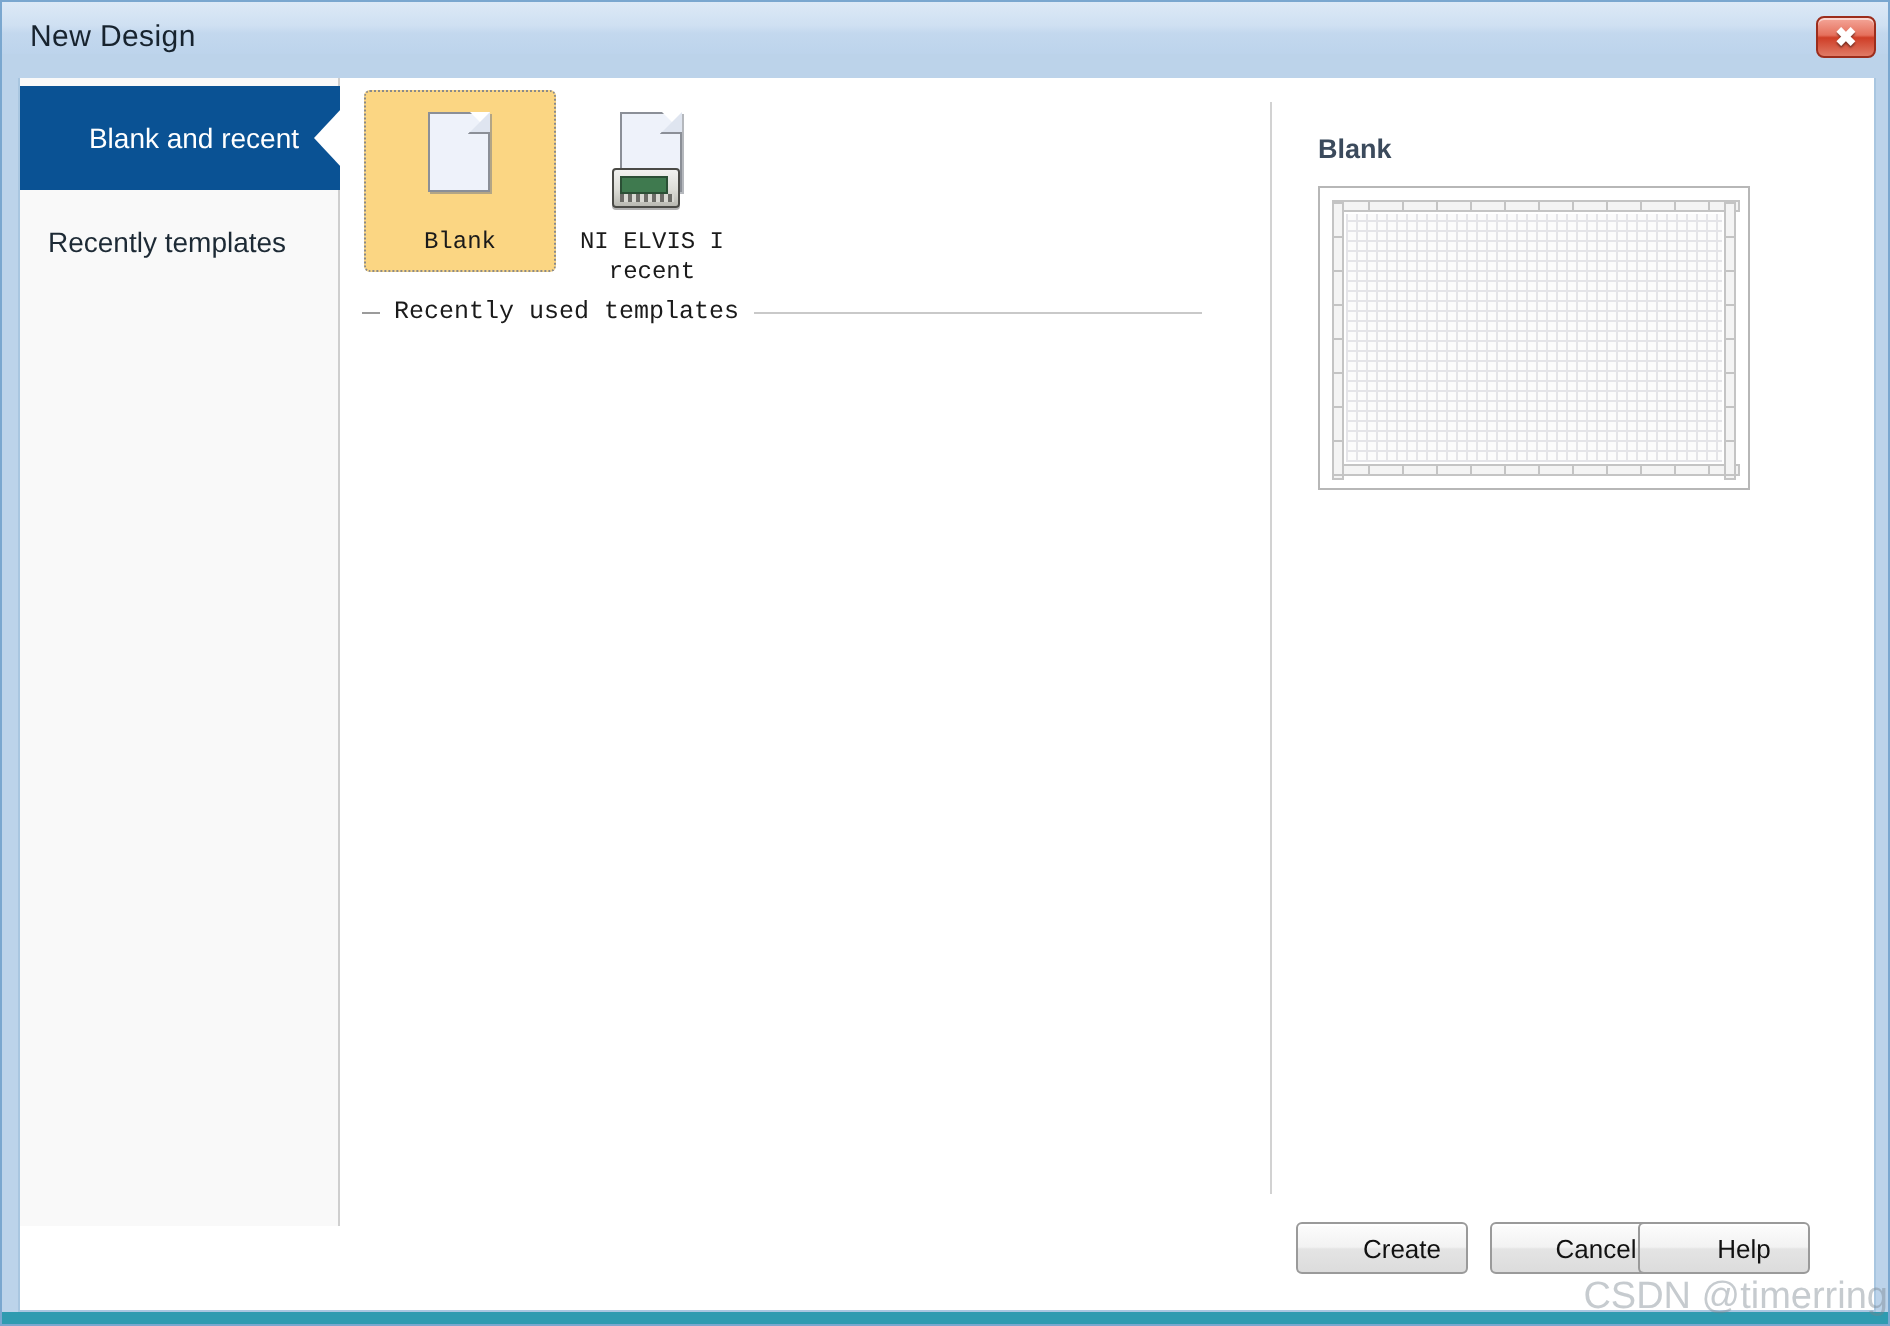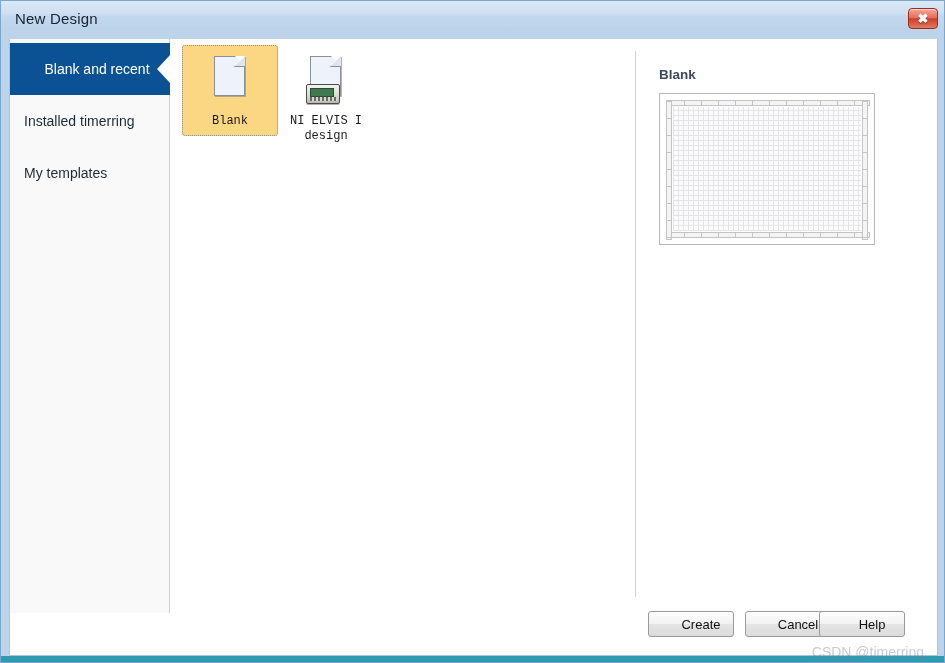--- a/index.html
+++ b/index.html
@@ -362,23 +362,23 @@
     box-shadow: inset 0 1px 0 rgba(255,255,255,.9);
     padding-left: 20px;
   }
   .btn-create { left: 638px; }
   .btn-cancel { left: 735px; }
   .btn-help   { left: 809px; }
 
   
   .watermark {
     position: absolute;
-    right: 20px;
+    right: 0;
     bottom: 2px;
-    font-size: 14px;
+    font-size: 19px;
     color: rgba(120,130,140,.42);
     white-space: nowrap;
     pointer-events: none;
   }
 
   
   .bottom-accent {
     position: absolute;
     left: 0;
     bottom: 0;
@@ -399,24 +399,21 @@
     </div>
   </div>
 
   <div class="body-area">
 
     <div class="sidebar">
       <div class="side-item selected">
         <span>Blank and recent</span>
       </div>
       <div class="side-item">
-        <span>Installed timerring</span>
-      </div>
-      <div class="side-item">
-        <span>My templates</span>
+        <span>Recently templates</span>
       </div>
     </div>
 
     <div class="content">
 
       <div class="tiles">
 
         <div class="tile selected">
           <div class="tile-icon">
             <div class="doc-page">
@@ -429,26 +426,31 @@
 
         <div class="tile">
           <div class="tile-icon">
             <div class="doc-page">
               <div class="doc-fold"></div>
               <div class="doc-fold-edge"></div>
             </div>
             <div class="elvis-board"></div>
           </div>
           <div class="tile-label">NI ELVIS I
-design</div>
+recent</div>
         </div>
 
 
       </div>
 
+      <div class="recent-sep">
+        <div class="dash"></div>
+        <div class="sep-label">Recently used templates</div>
+        <div class="line"></div>
+      </div>
 
       <div class="vdivider"></div>
 
       <div class="preview">
         <div class="preview-title">Blank</div>
         <div class="preview-thumb">
           <div class="thumb-ruler-top"></div>
           <div class="thumb-ruler-bottom"></div>
           <div class="thumb-ruler-left"></div>
           <div class="thumb-ruler-right"></div>

